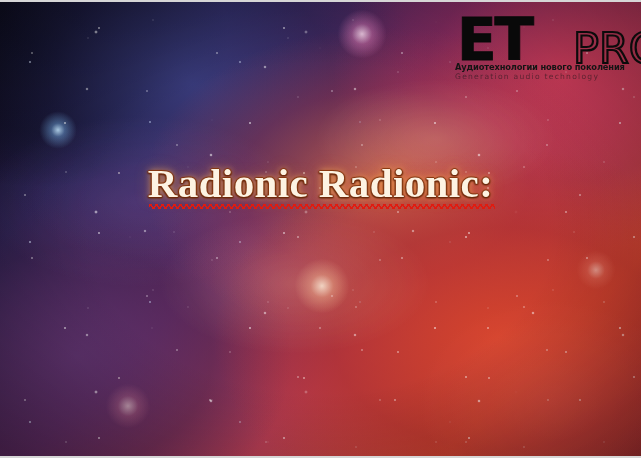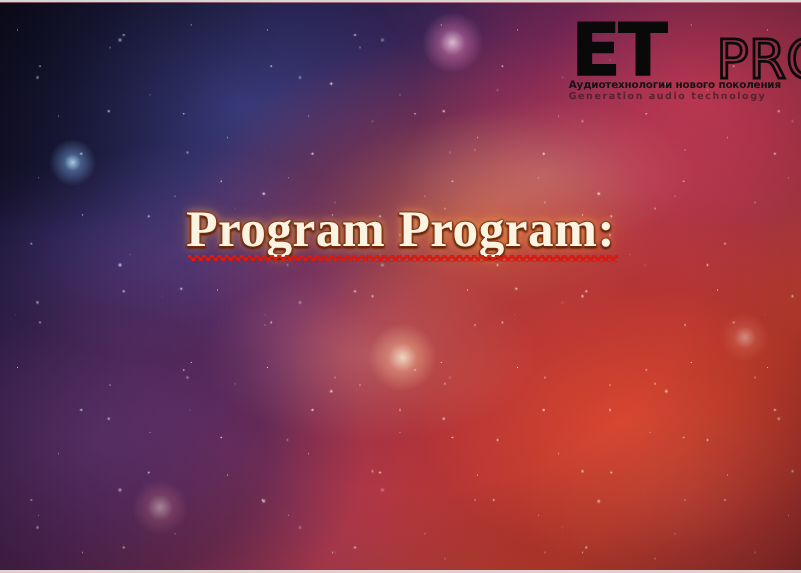--- a/index.html
+++ b/index.html
@@ -182,21 +182,21 @@
     font-family: "DejaVu Sans", sans-serif;
     font-weight: 700;
     font-size: 8.3px;
     line-height: 9px;
     letter-spacing: -0.15px;
     color: #141414;
     white-space: nowrap;
   }
   .logo-tag-en {
     font-family: "DejaVu Sans", sans-serif;
-    font-weight: 700;
+    font-weight: 400;
     font-size: 7.6px;
     line-height: 9px;
     letter-spacing: 1.25px;
     color: rgba(30,22,26,0.58);
     white-space: nowrap;
   }
 
   
   .title-block {
     position: absolute;
@@ -275,19 +275,19 @@
     <div class="logo-pro">PRO</div>
     <div class="logo-tag">
       <div class="logo-tag-ru">Аудиотехнологии нового поколения</div>
       <div class="logo-tag-en">Generation audio technology</div>
     </div>
   </div>
 
   <div class="title-block">
     <div>
       <span class="title-line title-line-1">
-        <span>Program Program:</span>
+        <span>Radionic Radionic:</span>
         <span class="squiggle"></span>
       </span>
     </div>
   </div>
 
 </div>
 
 </body></html>

